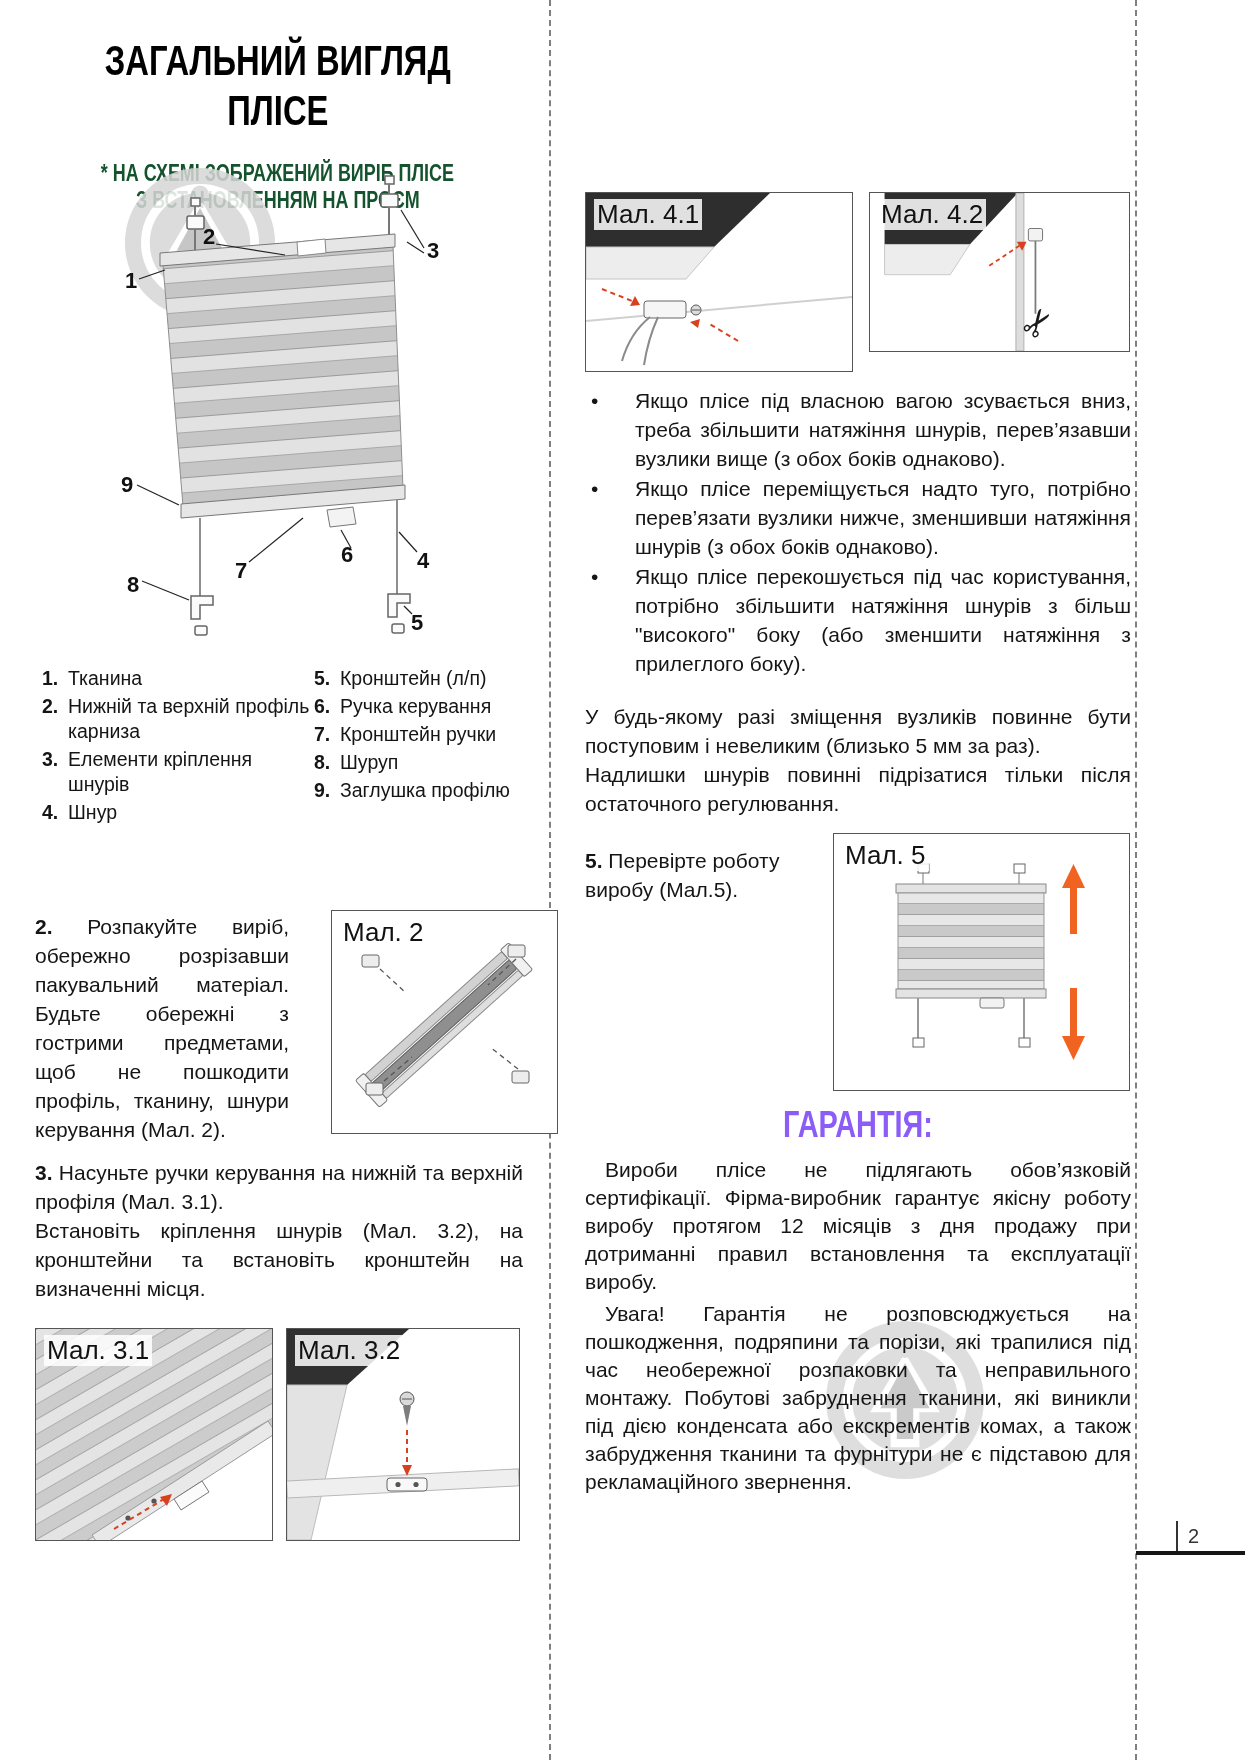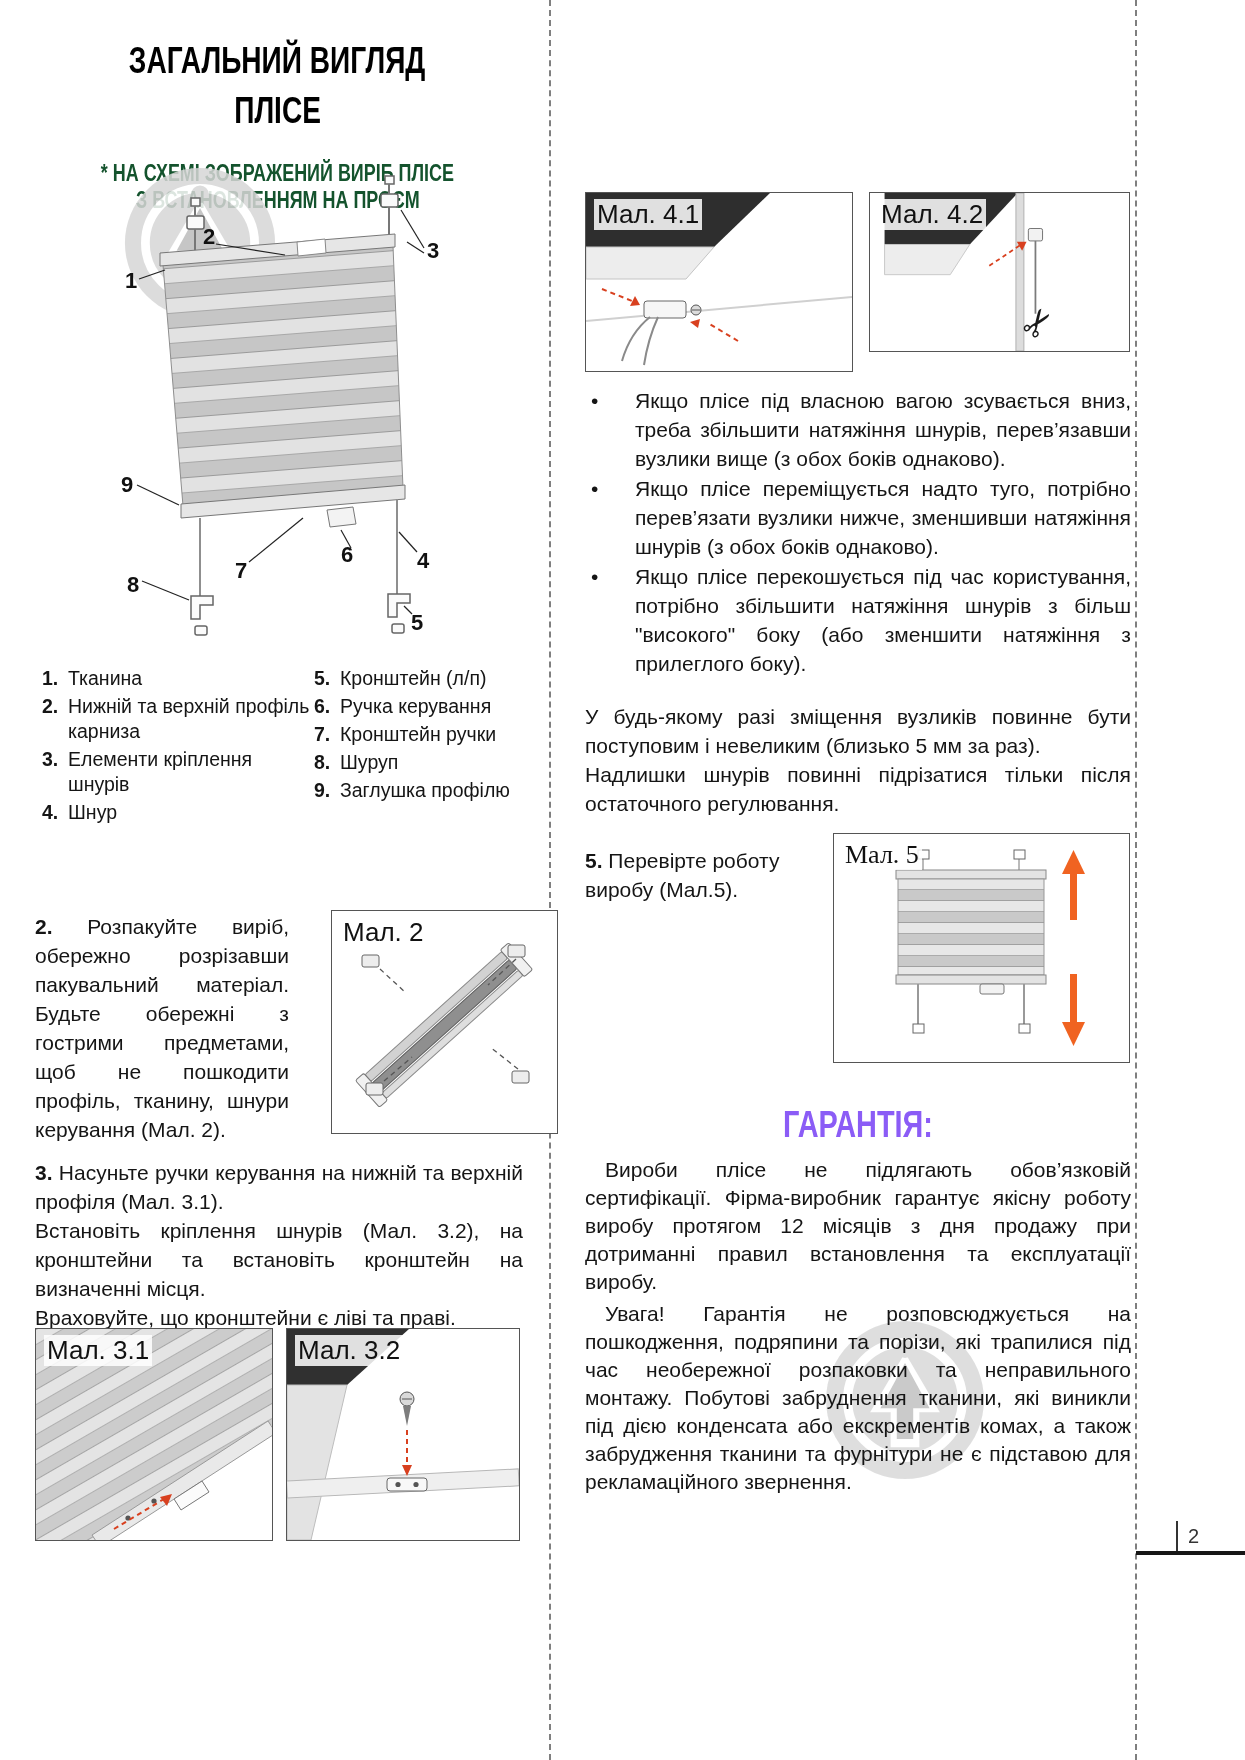--- a/index.html
+++ b/index.html
@@ -5,21 +5,21 @@
   * { box-sizing: border-box; margin: 0; padding: 0; }
   body { background: #ffffff; }
   .page {
     position: relative; width: 1245px; height: 1760px; background: #fff;
     font-family: "Liberation Sans", sans-serif; color: #151515; overflow: hidden;
   }
   .abs { position: absolute; }
   .cond { display: inline-block; transform: scaleX(0.78); transform-origin: center; white-space: nowrap; }
   .center { text-align: center; }
 
-  .main-title { left: 40px; top: 36px; width: 475px; font-weight: bold; font-size: 36px; line-height: 50px; color: #000; }
+  .main-title { left: 40px; top: 36px; width: 475px; font-weight: bold; font-size: 42px; line-height: 50px; color: #000; }
   .subtitle   { left: 40px; top: 140px; width: 475px; font-weight: bold; font-size: 23px; line-height: 27px; color: #14532d; margin-top: 20px; }
 
   .diagram-wrap { left: 35px; top: 158px; width: 485px; height: 510px; }
   .watermark { pointer-events: none; }
   .wm1 { left: 122px; top: 165px; width: 156px; height: 156px; opacity: .85; }
   .wm2 { left: 823px; top: 1318px; width: 164px; height: 164px; opacity: .8; }
 
   .legend { left: 42px; top: 666px; width: 480px; display: flex; font-size: 19.5px; line-height: 25px; }
   .legend-col1 { width: 272px; flex: 0 0 272px; }
   .legend-col2 { flex: 1; }
@@ -45,21 +45,21 @@
 
   .figbox { position: absolute; border: 1px solid #555; background: #fff; }
   .figlabel { position: absolute; top: 6px; left: 8px; font-size: 26px; color: #111; background: rgba(255,255,255,.85); padding: 0 3px; z-index: 2; }
   .figbox svg { display: block; width: 100%; height: 100%; }
 
   .fig2  { left: 293px; top: 910px;  width: 227px; height: 224px; margin-left: 38px; }
   .fig31 { left: 35px;  top: 1328px; width: 238px; height: 213px; }
   .fig32 { left: 286px; top: 1328px; width: 234px; height: 213px; }
   .fig41 { left: 585px; top: 192px;  width: 268px; height: 180px; }
   .fig42 { left: 869px; top: 192px;  width: 261px; height: 160px; }
-  .fig5  { left: 833px; top: 833px;  width: 297px; height: 230px; font-family: Liberation Serif, serif; }
+  .fig5  { left: 833px; top: 833px;  width: 297px; height: 258px; }
 
   .divider { top: 0; bottom: 0; border-left: 2.5px dashed #7f7f7f; }
   .divider-mid { left: 549px; }
   .divider-right { left: 1135px; }
 
   .footer-line { left: 1136px; top: 1551px; width: 109px; height: 4px; background: #161616; }
   .page-num { left: 1176px; top: 1521px; height: 30px; display: flex; align-items: center;
               border-left: 2px solid #333; padding-left: 10px; font-size: 20px; color: #333; }
 </style>
 </head>
@@ -226,21 +226,20 @@
       </g>
     </svg>
   </div>
 
   <div class="abs body-text step3">
     <div>
       <b class="stepnum">3.</b>
       <span>Насуньте ручки керування на нижній та верхній профіля (Мал. 3.1).</span>
     </div>
     <div>Встановіть кріплення шнурів (Мал. 3.2), на кронштейни та встановіть кронштейн на визначенні місця.</div>
-    <div>Враховуйте, що кронштейни є ліві та праві.</div>
   </div>
 
   <div class="figbox fig31">
     <span class="figlabel">Мал. 3.1</span>
     <svg viewBox="0 0 236 211">
       <defs>
         <pattern id="p31" width="22" height="26" patternUnits="userSpaceOnUse" patternTransform="rotate(-30)">
           <rect width="22" height="13" fill="#e4e4e4"></rect>
           <rect y="13" width="22" height="13" fill="#cccccc"></rect>
           <line x1="0" y1="0.5" x2="22" y2="0.5" stroke="#a5a5a5"></line>

